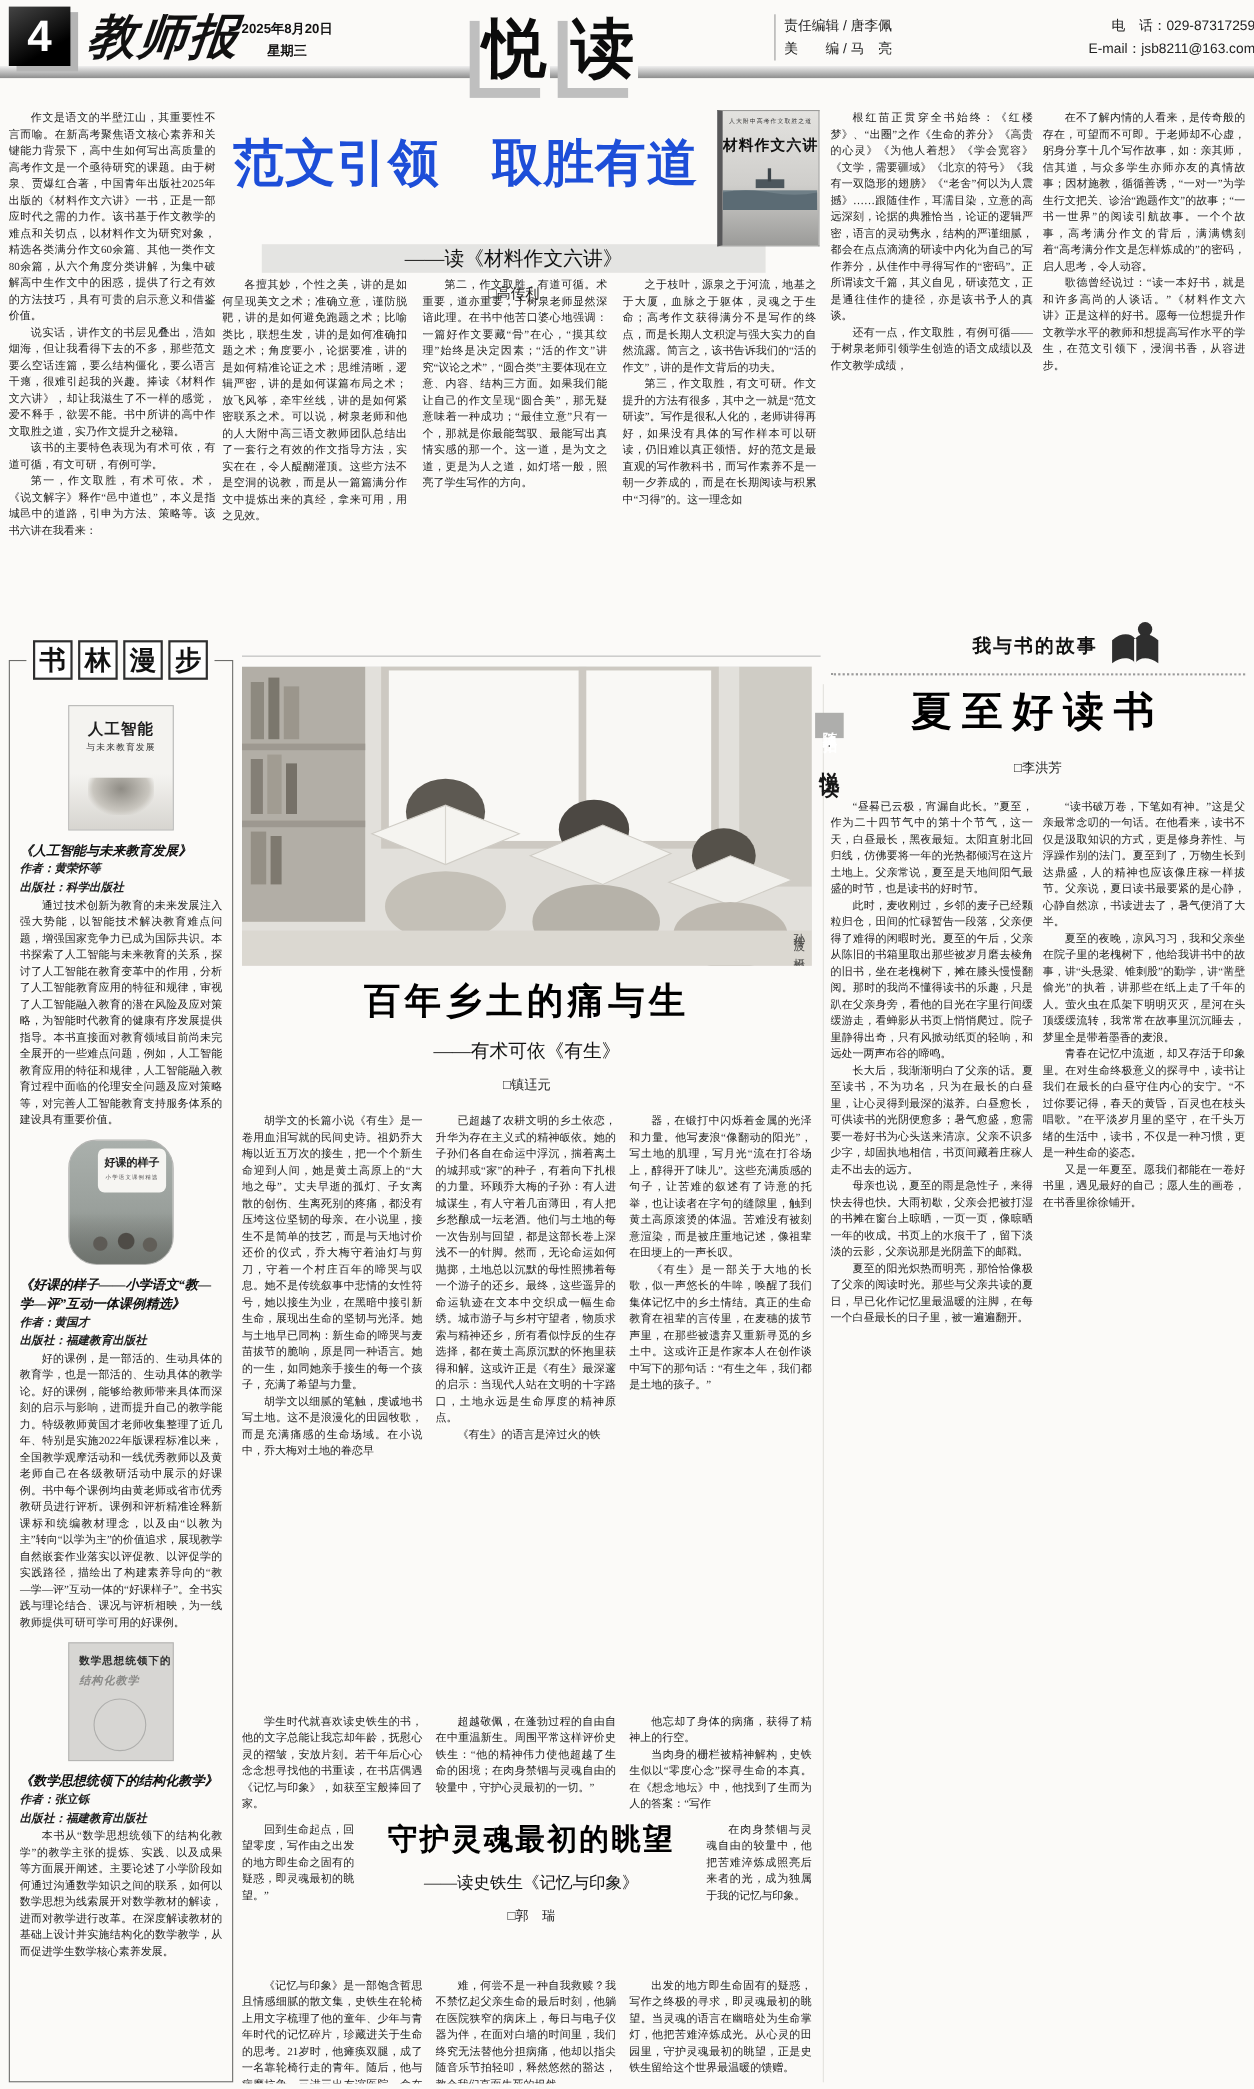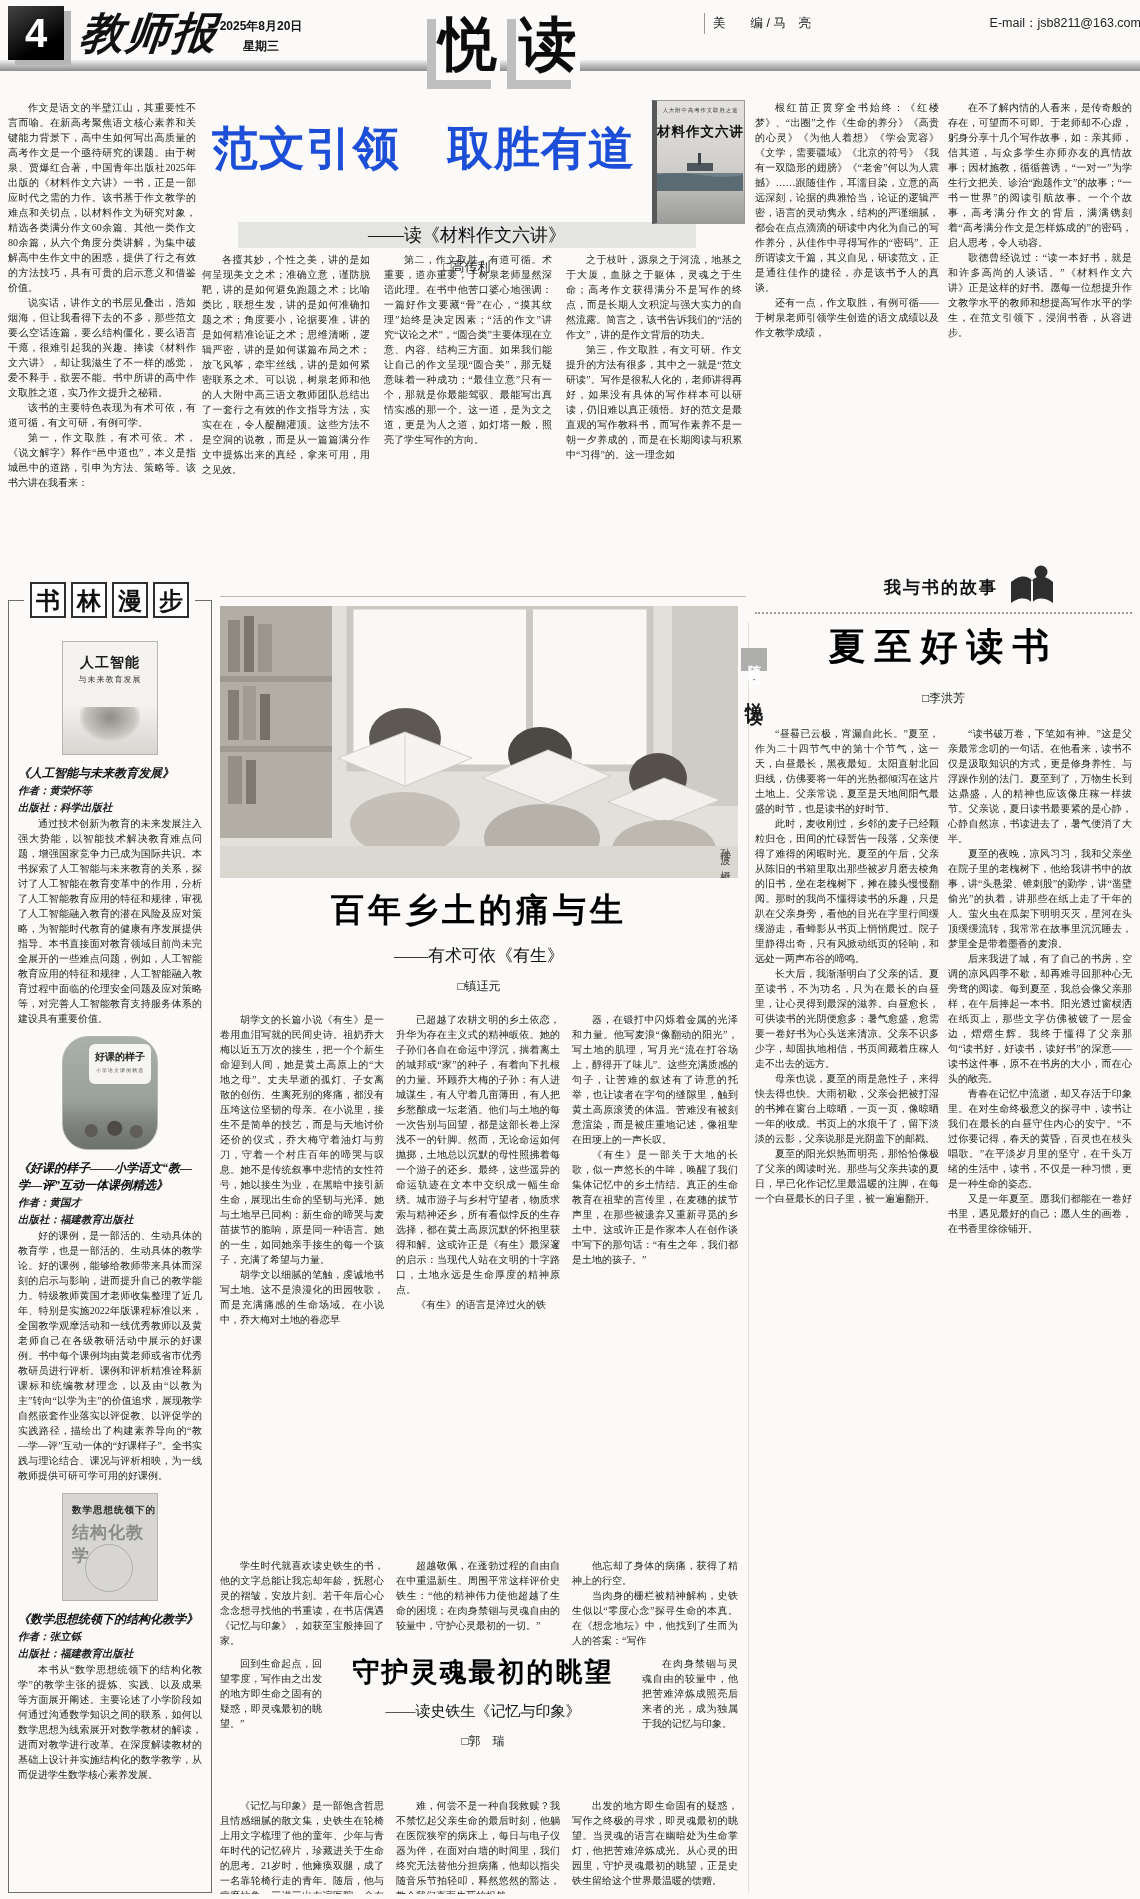--- a/index.html
+++ b/index.html
@@ -106,21 +106,21 @@
   #cover2 .panel{position:absolute;right:6px;top:7px;width:62px;height:40px;background:#f6f5f2;border-radius:6px;
     font-size:10px;font-weight:bold;text-align:center;padding-top:6px;box-sizing:border-box;color:#222;}
   #cover2 .panel .tiny{font-size:5px;font-weight:normal;color:#555;margin-top:3px;letter-spacing:1px;}
   #cover2 .people{position:absolute;left:0;bottom:0;width:100%;height:46px;
     background:radial-gradient(circle at 30% 60%,#5d5a55 6px,transparent 7px),
                radial-gradient(circle at 55% 55%,#4e4b46 7px,transparent 8px),
                radial-gradient(circle at 78% 62%,#615e58 6px,transparent 7px),
                linear-gradient(180deg,transparent,#6f736e);}
   #cover3{width:96px;height:108px;background:#d7d6d3;position:relative;}
   #cover3 .l1{font-size:9.5px;font-weight:bold;color:#2c2c2c;margin:10px 0 0 9px;letter-spacing:1px;}
-  #cover3 .l2{font-size:17px;font-weight:bold;color:#8b8b89;margin:4px 2px 0 9px;letter-spacing:1px;}
+  #cover3 .l2{font-size:10px;font-weight:bold;font-style:italic;color:#8b8b89;margin:4px 2px 0 9px;letter-spacing:1px;}
   #cover3 .ring{position:absolute;left:22px;bottom:8px;width:46px;height:46px;border:1px solid #aeaeac;
     border-radius:50%;}
   .sb-title{font-size:12px;font-weight:bold;line-height:17px;color:#111;font-style:italic;}
   .sb-meta{font-size:10.5px;font-weight:bold;line-height:17px;color:#222;font-style:italic;}
   .sb-desc{margin-bottom:10px;}
 </style>
 </head>
 <body>
 
 <div class="abs" id="pagenum">4</div>
@@ -128,20 +128,24 @@
 <div class="abs" id="dateblock">
   <div>2025年8月20日</div>
   <div>星期三</div>
 </div>
 <div class="abs" id="graybar"></div>
 <div class="abs" id="secttitle">
   <span class="sect-char">悦</span>
   <span class="sect-char">读</span>
 </div>
 <div class="abs" id="editorinfo">
+  <div class="row">
+    <span>责任编辑 / 唐李佩</span>
+    <span>电　话：029-87317259</span>
+  </div>
   <div class="row">
     <span>美　　编 / 马　亮</span>
     <span>E-mail：jsb8211@163.com</span>
   </div>
 </div>
 
 <div class="abs bodytext" id="lead-c1">
     <p class="para">作文是语文的半壁江山，其重要性不言而喻。在新高考聚焦语文核心素养和关键能力背景下，高中生如何写出高质量的高考作文是一个亟待研究的课题。由于树泉、贾爆红合著，中国青年出版社2025年出版的《材料作文六讲》一书，正是一部应时代之需的力作。该书基于作文教学的难点和关切点，以材料作文为研究对象，精选各类满分作文60余篇、其他一类作文80余篇，从六个角度分类讲解，为集中破解高中生作文中的困惑，提供了行之有效的方法技巧，具有可贵的启示意义和借鉴价值。</p>
     <p class="para">说实话，讲作文的书层见叠出，浩如烟海，但让我看得下去的不多，那些范文要么空话连篇，要么结构僵化，要么语言干瘪，很难引起我的兴趣。捧读《材料作文六讲》，却让我滋生了不一样的感觉，爱不释手，欲罢不能。书中所讲的高中作文取胜之道，实乃作文提升之秘籍。</p>
     <p class="para">该书的主要特色表现为有术可依，有道可循，有文可研，有例可学。</p>
@@ -282,21 +286,20 @@
 <div class="abs bodytext" id="summer-c1">
     <p class="para">“昼晷已云极，宵漏自此长。”夏至，作为二十四节气中的第十个节气，这一天，白昼最长，黑夜最短。太阳直射北回归线，仿佛要将一年的光热都倾泻在这片土地上。父亲常说，夏至是天地间阳气最盛的时节，也是读书的好时节。</p>
     <p class="para">此时，麦收刚过，乡邻的麦子已经颗粒归仓，田间的忙碌暂告一段落，父亲便得了难得的闲暇时光。夏至的午后，父亲从陈旧的书箱里取出那些被岁月磨去棱角的旧书，坐在老槐树下，摊在膝头慢慢翻阅。那时的我尚不懂得读书的乐趣，只是趴在父亲身旁，看他的目光在字里行间缓缓游走，看蝉影从书页上悄悄爬过。院子里静得出奇，只有风掀动纸页的轻响，和远处一两声布谷的啼鸣。</p>
     <p class="para">长大后，我渐渐明白了父亲的话。夏至读书，不为功名，只为在最长的白昼里，让心灵得到最深的滋养。白昼愈长，可供读书的光阴便愈多；暑气愈盛，愈需要一卷好书为心头送来清凉。父亲不识多少字，却固执地相信，书页间藏着庄稼人走不出去的远方。</p>
     <p class="para">母亲也说，夏至的雨是急性子，来得快去得也快。大雨初歇，父亲会把被打湿的书摊在窗台上晾晒，一页一页，像晾晒一年的收成。书页上的水痕干了，留下淡淡的云影，父亲说那是光阴盖下的邮戳。</p>
     <p class="para">夏至的阳光炽热而明亮，那恰恰像极了父亲的阅读时光。那些与父亲共读的夏日，早已化作记忆里最温暖的注脚，在每一个白昼最长的日子里，被一遍遍翻开。</p>
   </div>
 <div class="abs bodytext" id="summer-c2">
     <p class="para">“读书破万卷，下笔如有神。”这是父亲最常念叨的一句话。在他看来，读书不仅是汲取知识的方式，更是修身养性、与浮躁作别的法门。夏至到了，万物生长到达鼎盛，人的精神也应该像庄稼一样拔节。父亲说，夏日读书最要紧的是心静，心静自然凉，书读进去了，暑气便消了大半。</p>
     <p class="para">夏至的夜晚，凉风习习，我和父亲坐在院子里的老槐树下，他给我讲书中的故事，讲“头悬梁、锥刺股”的勤学，讲“凿壁偷光”的执着，讲那些在纸上走了千年的人。萤火虫在瓜架下明明灭灭，星河在头顶缓缓流转，我常常在故事里沉沉睡去，梦里全是带着墨香的麦浪。</p>
-    <p class="para">后来我进了城，有了自己的书房，空调的凉风四季不歇，却再难寻回那种心无旁骛的阅读。每到夏至，我总会像父亲那样，在午后捧起一本书。阳光透过窗棂洒在纸页上，那些文字仿佛被镀了一层金边，熠熠生辉。我终于懂得了父亲那句“读书好，好读书，读好书”的深意——读书这件事，原不在书房的大小，而在心头的敞亮。</p>
     <p class="para">青春在记忆中流逝，却又存活于印象里。在对生命终极意义的探寻中，读书让我们在最长的白昼守住内心的安宁。“不过你要记得，春天的黄昏，百灵也在枝头唱歌。”在平淡岁月里的坚守，在千头万绪的生活中，读书，不仅是一种习惯，更是一种生命的姿态。</p>
     <p class="para">又是一年夏至。愿我们都能在一卷好书里，遇见最好的自己；愿人生的画卷，在书香里徐徐铺开。</p>
   </div>
 
 <div class="abs" id="sidebar">
 
   <div class="sb-cover" id="cover1">
     <div class="l1">人工智能</div>
     <div class="l2">与未来教育发展</div>
     <div class="blob"></div>

